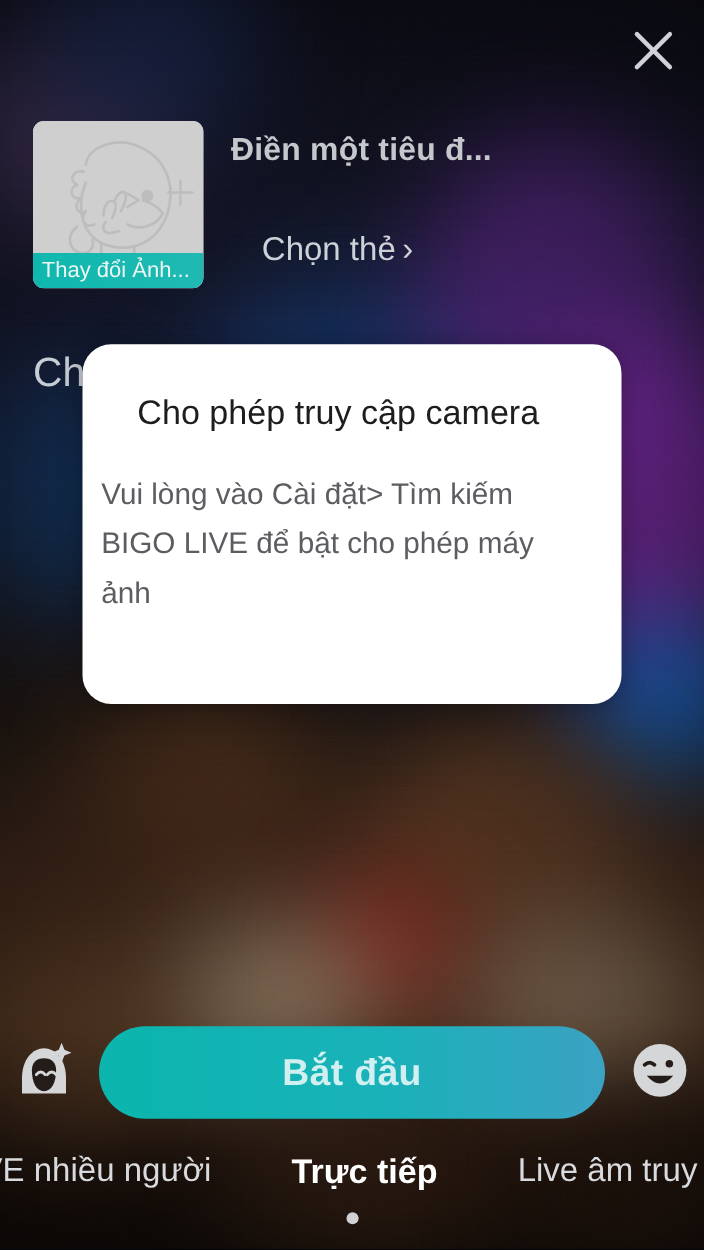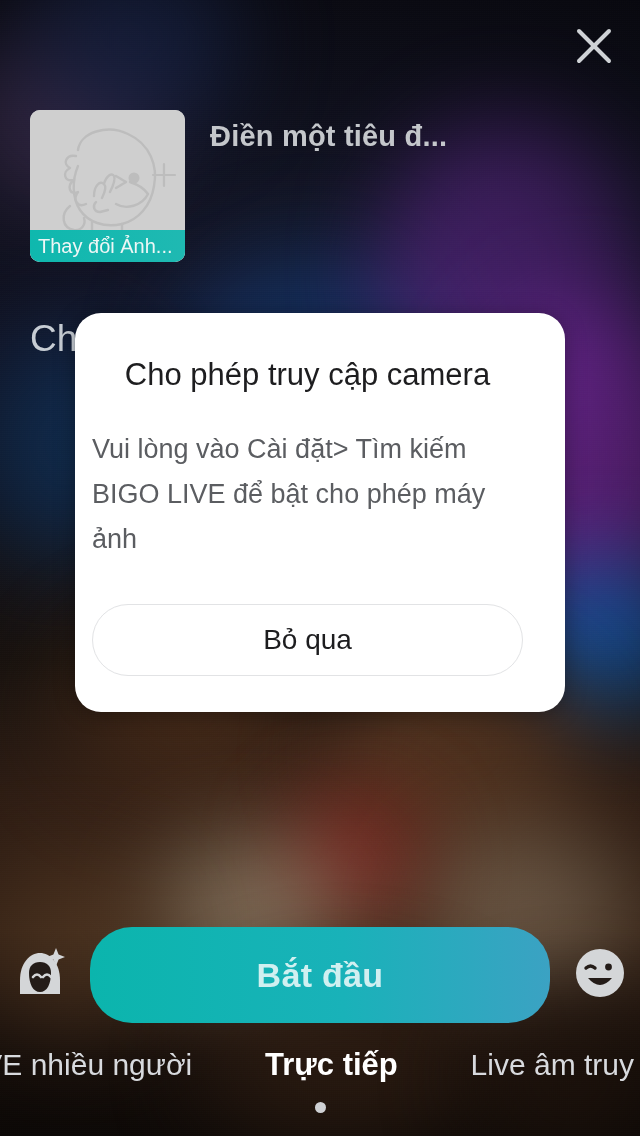--- a/index.html
+++ b/index.html
@@ -226,21 +226,21 @@
     height: 64px;
     display: flex;
     align-items: center;
     justify-content: center;
     cursor: pointer;
     flex: 0 0 auto;
   }
   #start-btn {
     flex: 1 1 auto;
     margin: 0 18px;
-    height: 96px;
+    height: 84px;
     border: 0;
     border-radius: 42px;
     background: linear-gradient(90deg, #0bb5ad 0%, #19b2b9 55%, #3ba2c3 100%);
     color: rgba(255,255,255,.80);
     font-size: 34px;
     font-weight: bold;
     font-family: "Liberation Sans", sans-serif;
     cursor: pointer;
     letter-spacing: .3px;
   }
@@ -346,27 +346,30 @@
       <g stroke="#bdbdbd" stroke-width="2.2" stroke-linecap="round">
         <line x1="134" y1="54" x2="134" y2="76"></line>
         <line x1="123" y1="65" x2="145" y2="65"></line>
       </g>
     </svg>
     <div id="cover-label">Thay đổi Ảnh...</div>
   </div>
 
   <div id="title">Điền một tiêu đ...</div>
 
+  <div id="tag-row">
+    <span id="tag-label">Chọn thẻ</span>
+    <span id="tag-chevron">›</span>
+  </div>
 
   <div id="share-row">Chi</div>
 
   <div id="dialog">
     <h2 id="dialog-title">Cho phép truy cập camera</h2>
     <p id="dialog-message">Vui lòng vào Cài đặt&gt; Tìm kiếm BIGO LIVE để bật cho phép máy ảnh</p>
-    <button class="dlg-btn" id="btn-skip">Bỏ qua</button>
   </div>
 
   <div id="bottom">
 
     <div id="action-row">
 
       <div class="side-icon">
         <span>
           <svg width="62" height="62" viewBox="0 0 62 62" aria-hidden="true">
             <path d="M11 38 C11 21, 21 11, 31 11 C41 11, 51 21, 51 38 L51 52 L11 52 Z" fill="#d4d6d8"></path>

